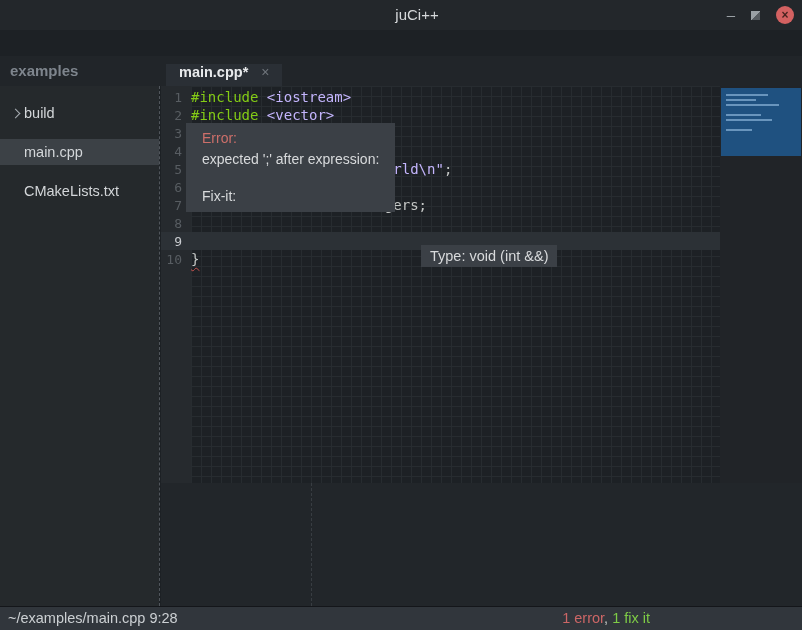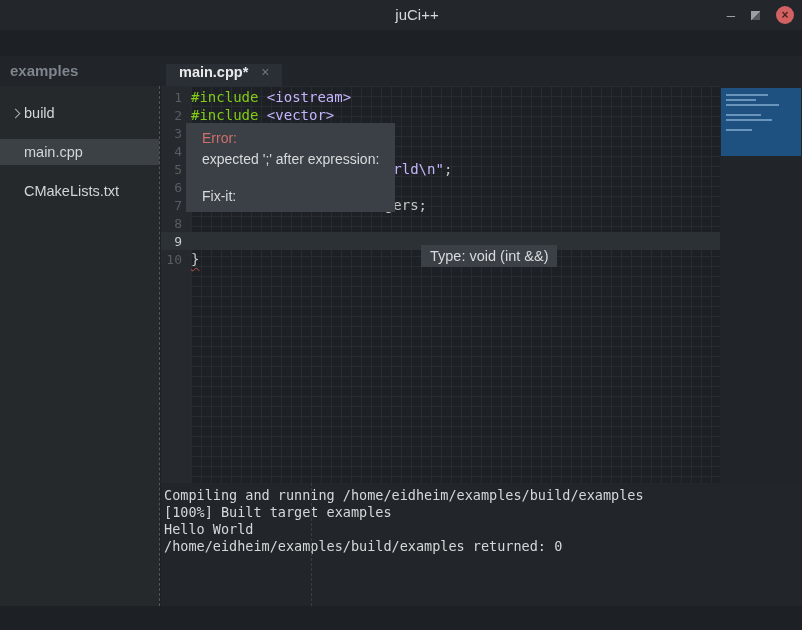--- a/index.html
+++ b/index.html
@@ -185,33 +185,33 @@
         </div>
         <div class="crow">
           <span class="ln">10</span>
           <span class="lc"><span class="c-err">}</span></span>
         </div>
       </div>
   </div>
 
   <div class="output">
     <div class="pad"></div>
-    <div id="output-lines">
-        <div class="oline">Compiling and running /home/eidheim/examples/build/examples</div>
-        <div class="oline">[100%] Built target examples</div>
-        <div class="oline">Hello World</div>
-        <div class="oline">/home/eidheim/examples/build/examples returned: 0</div>
-      </div>
     <div class="output-ruler"></div>
   </div>
 
   <div class="tooltip" id="diag-tooltip">
     <div class="tt-error">Error:</div>
     <div>expected ';' after expression:</div>
     <div class="tt-gap"></div>
     <div>Fix-it:</div>
   </div>
   <div class="tooltip" id="type-tooltip">
     <span>Type: void (int &amp;&amp;)</span>
   </div>
 
+  <div class="statusbar">
+    <div class="status-left">~/examples/main.cpp 9:28</div>
+    <div class="status-right">
+      <span class="st-err">1 error</span><span class="st-sep">, </span><span class="st-fix">1 fix it</span>
+    </div>
+  </div>
 
 </div>
 
 </body></html>

